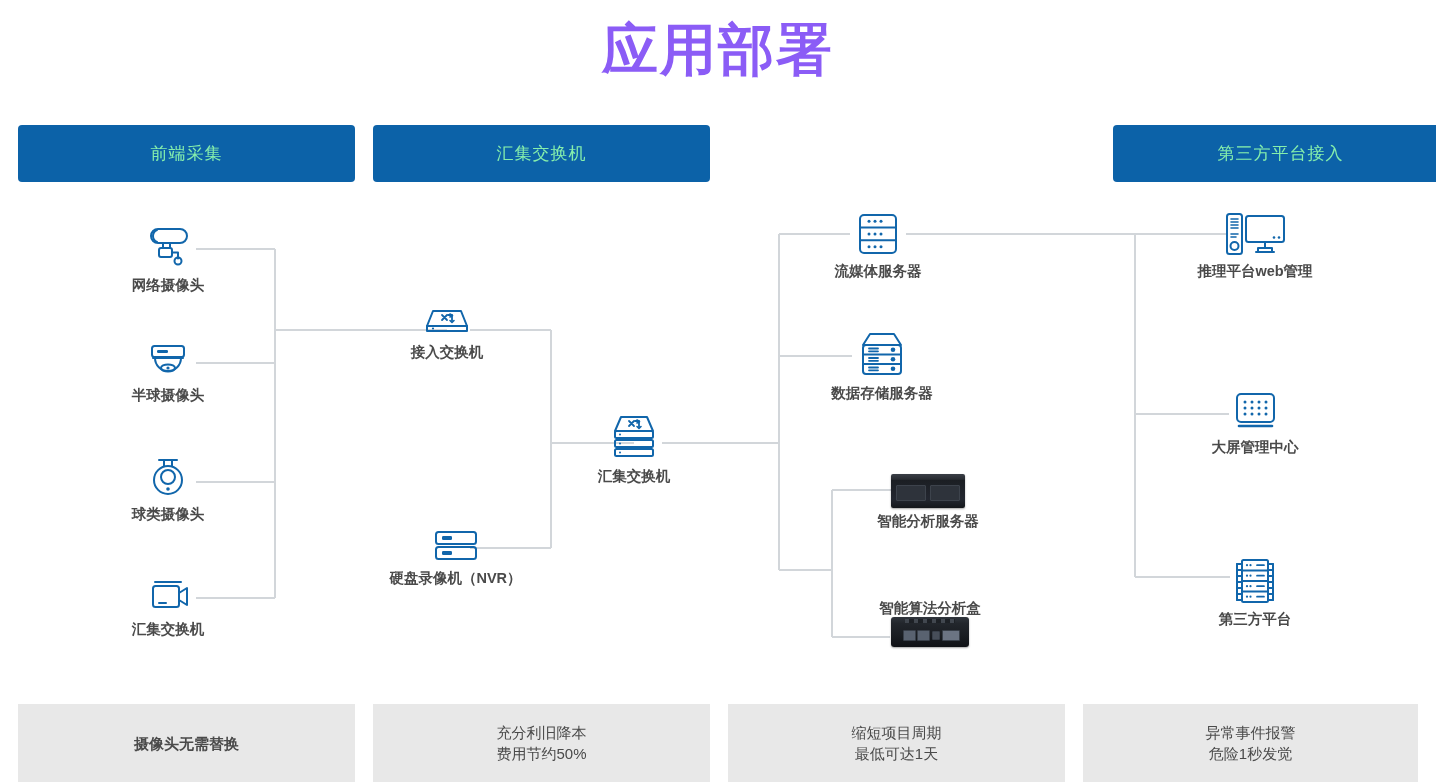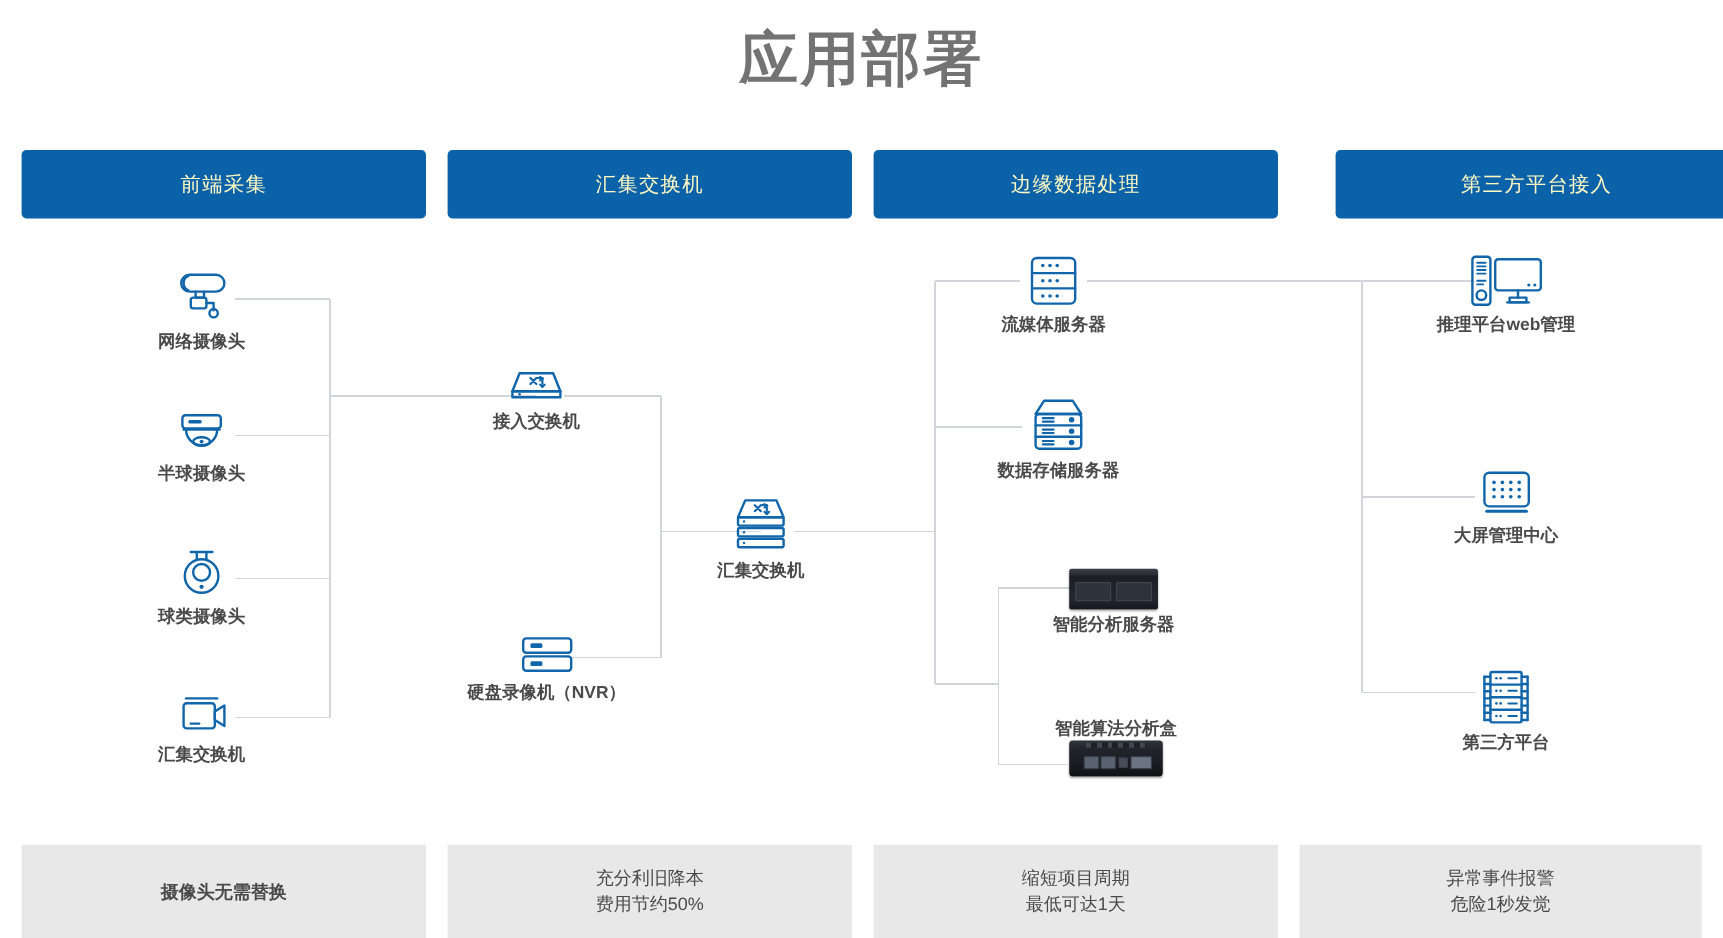--- a/index.html
+++ b/index.html
@@ -6,28 +6,28 @@
   body{
     width:1436px;height:782px;position:relative;overflow:hidden;
     font-family:"Liberation Sans","DejaVu Sans",sans-serif;
     color:#3c3c3c;
   }
   #stage{position:absolute;inset:0;}
 
   
   .title{
     position:absolute;left:0;top:8px;width:1436px;text-align:center;
-    font-size:49px;font-weight:bold;color:#737373;letter-spacing:2px;
+    font-size:56px;font-weight:bold;color:#8b5cf6;letter-spacing:2px;
     line-height:84px;
   }
 
   
   .hdr{
     position:absolute;top:125px;height:57px;border-radius:4px;
-    background:#0c62a8;color:#fef9c3;
+    background:#0c62a8;color:#86efac;
     display:flex;align-items:center;justify-content:center;
     font-size:17px;letter-spacing:1px;
   }
 
   
   #wires{position:absolute;left:0;top:0;width:1436px;height:782px;}
 
   
   .node{position:absolute;text-align:center;font-weight:bold;}
   .node .ico{display:flex;align-items:center;justify-content:center;}
@@ -79,21 +79,20 @@
 </style>
 </head>
 <body>
 
 <div id="stage">
 
   <div class="title">应用部署</div>
 
   <div class="hdr" style="left:18px;width:337px;">前端采集</div>
   <div class="hdr" style="left:373px;width:337px;">汇集交换机</div>
-  <div class="hdr" style="left:728px;width:337px;">边缘数据处理</div>
   <div class="hdr" style="left:1113px;width:335px;">第三方平台接入</div>
 
   <svg id="wires" viewBox="0 0 1436 782" xmlns="http://www.w3.org/2000/svg">
     <g stroke="#d2d6da" stroke-width="1.2" fill="none" shape-rendering="crispEdges">
 
       <path d="M196 249 H275"></path>
       <path d="M196 363 H275"></path>
       <path d="M196 482 H275"></path>
       <path d="M196 598 H275"></path>
       <path d="M275 249 V598"></path>

